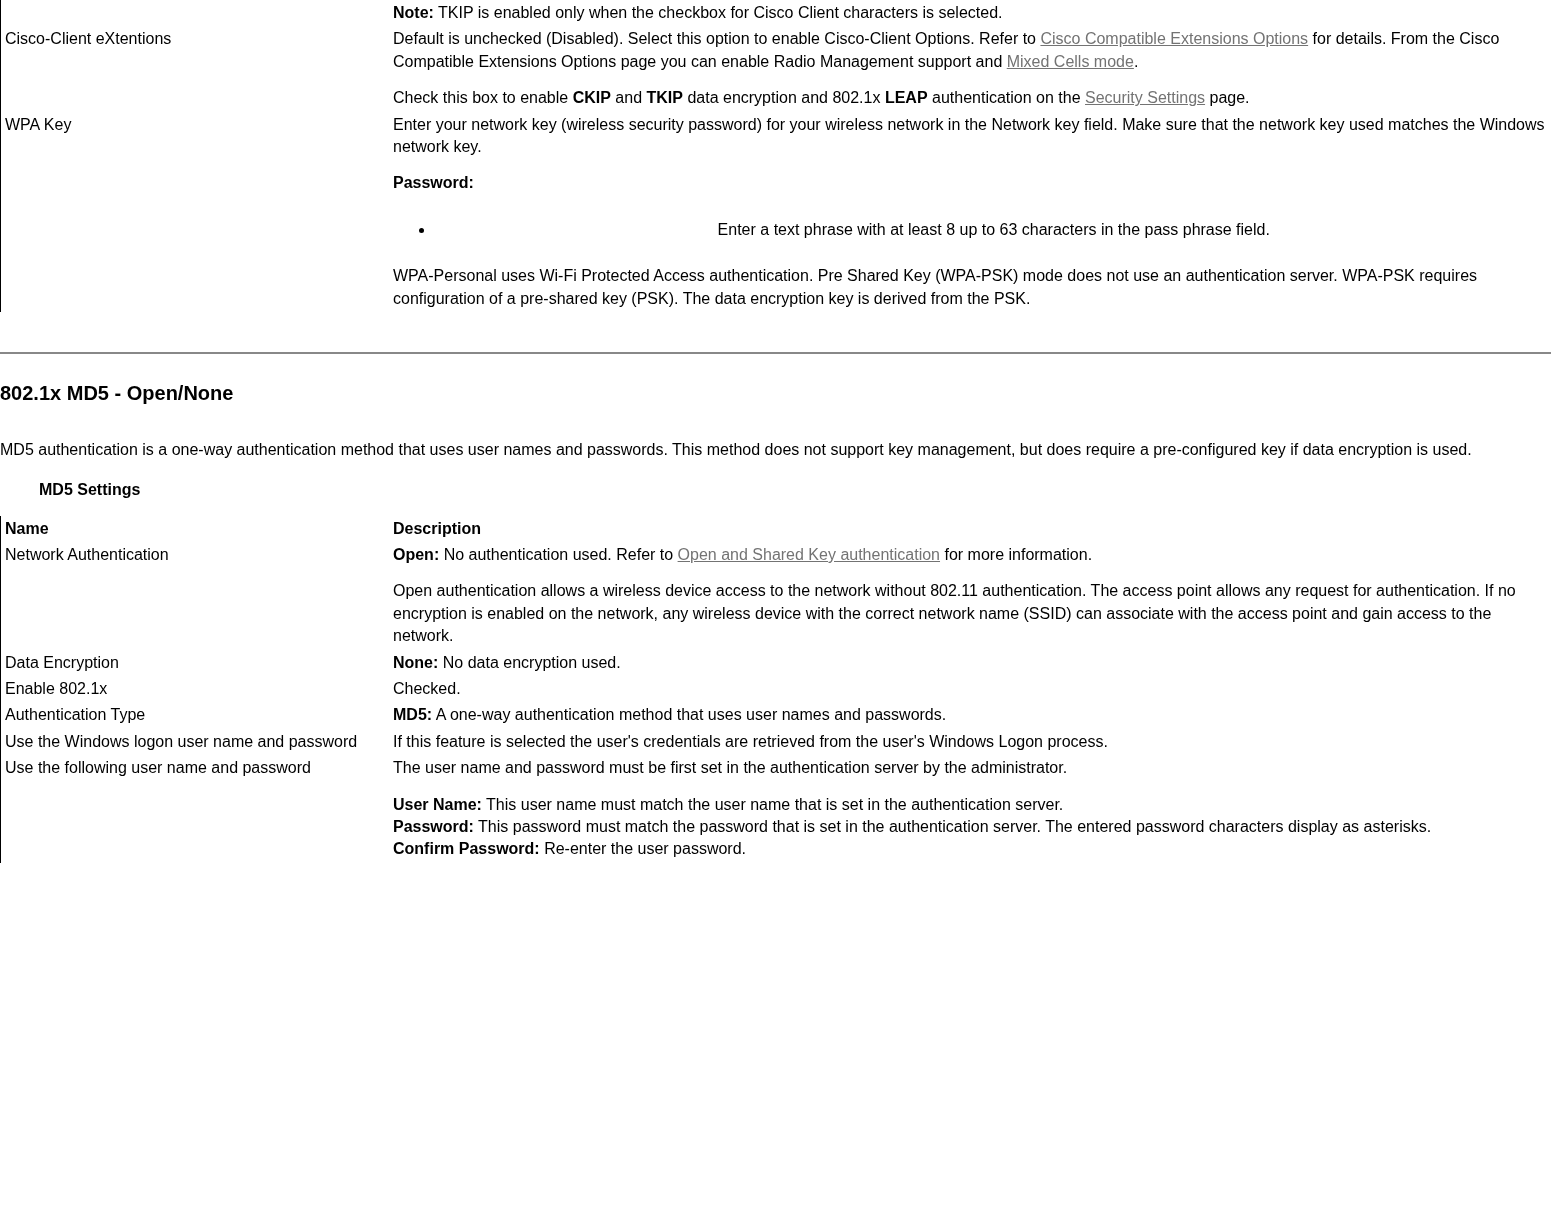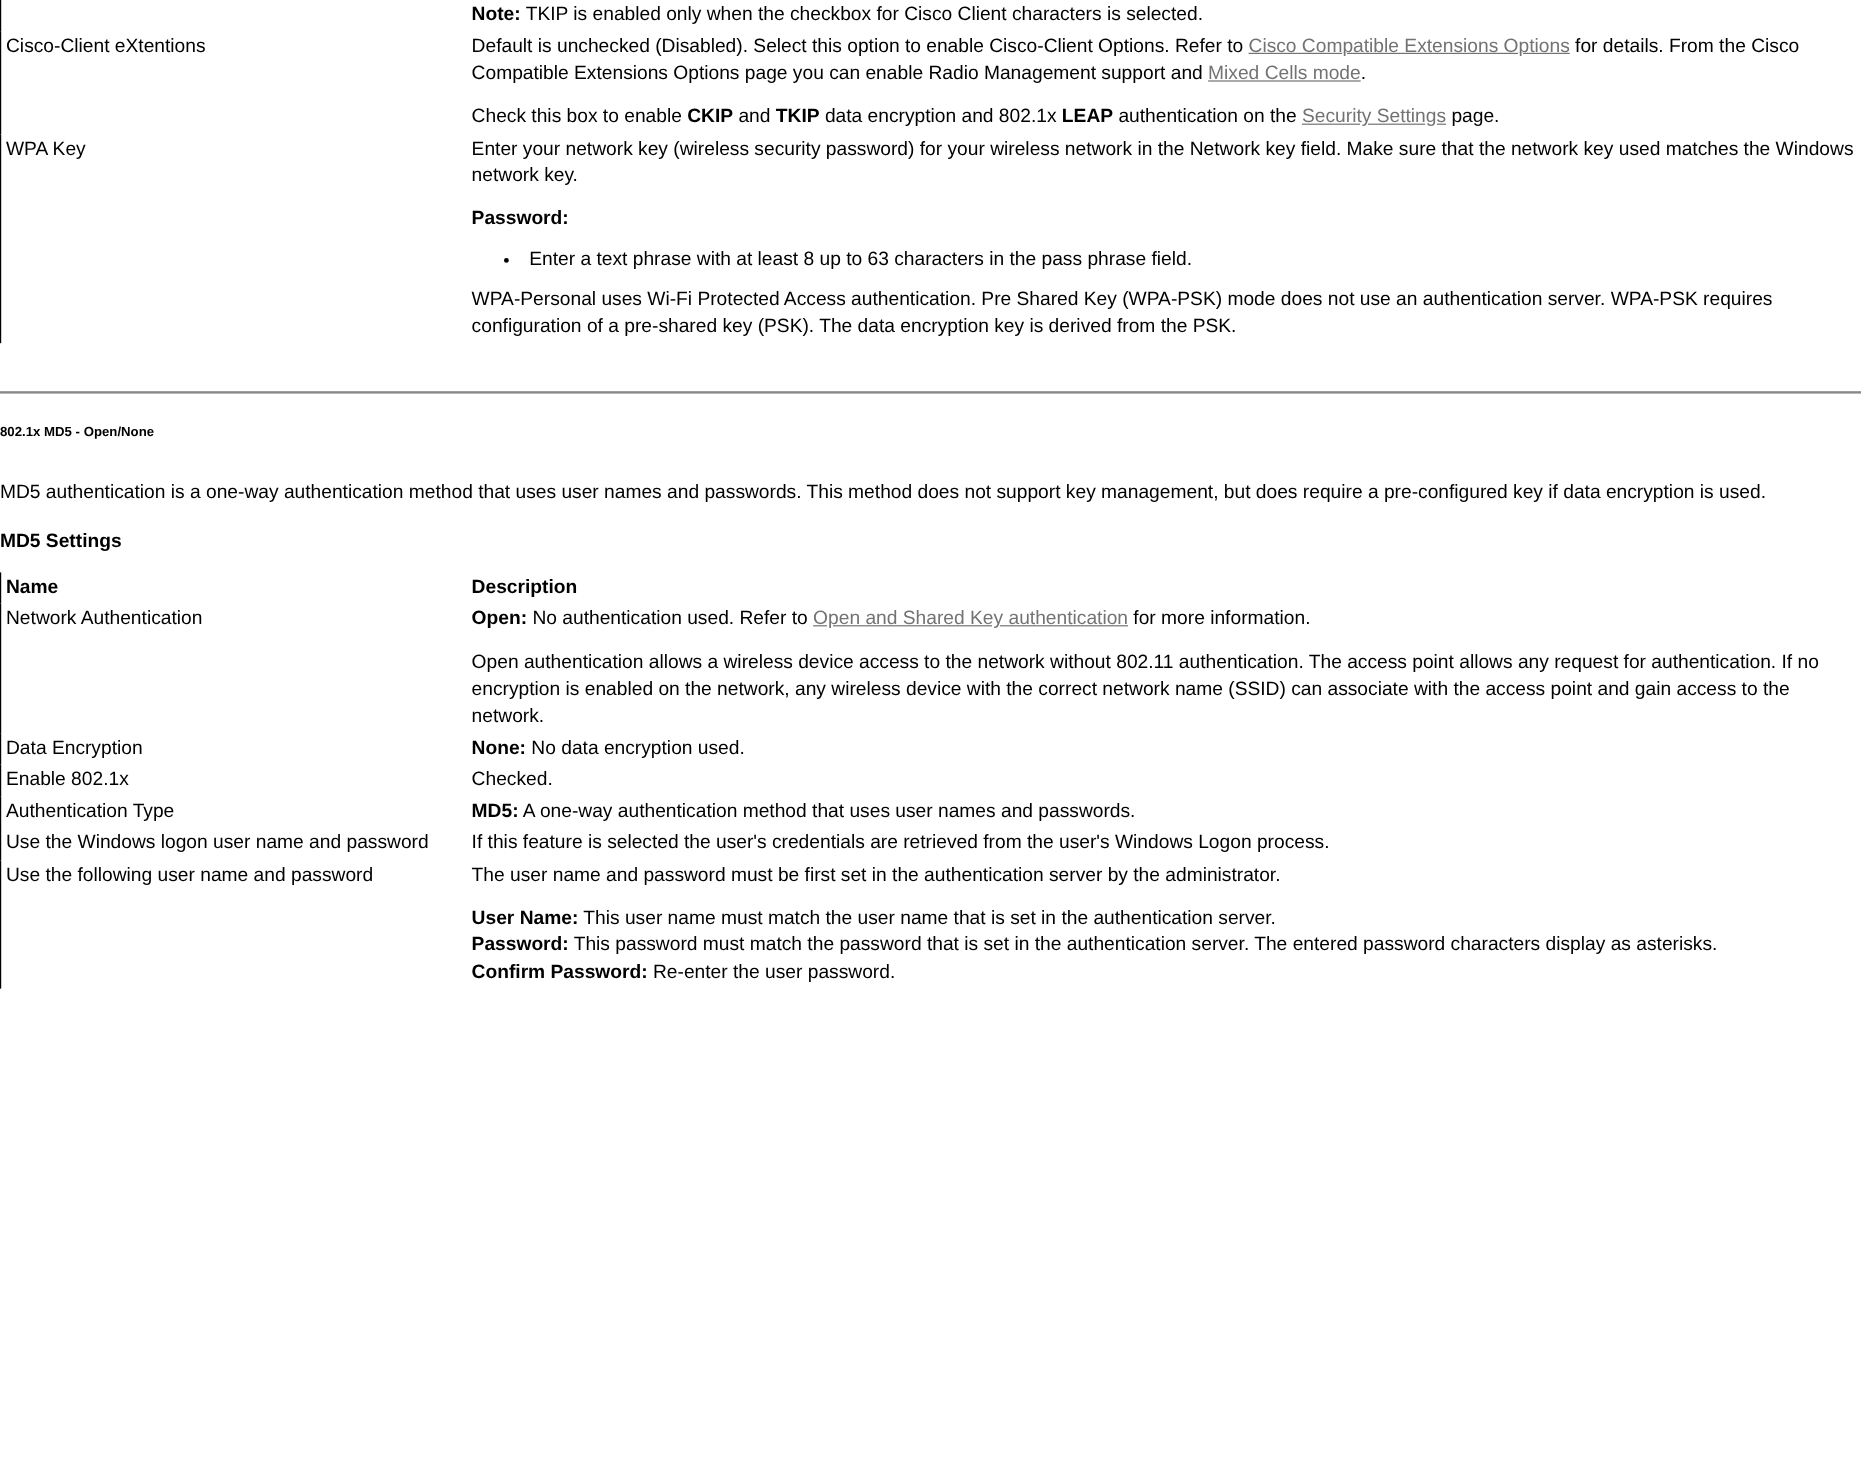--- a/index.html
+++ b/index.html
@@ -32,33 +32,35 @@
       color: #737373;
       text-decoration: underline;
     }
     hr {
       border: none;
       border-top: 2px solid #888;
       margin: 40px 0 25px 0;
     }
     .section-heading {
       font-weight: bold;
-      font-size: 11px;
+      font-size: 20px;
       margin: 20px 0 32px 0;
     }
     .sub-heading {
       font-weight: bold;
       margin: 18px 0 14px 0;
+      padding-left: 39px;
     }
     .intro {
       margin: 14px 0;
     }
     ul {
-      margin: 11px 0;
+      margin: 24px 0;
       padding-left: 42px;
+      text-align: center;
     }
     li {
       list-style-type: disc;
       padding-left: 6px;
     }
     .spacer {
       height: 14px;
     }
     .left-border td:first-child {
       border-left: 1px solid #000;

